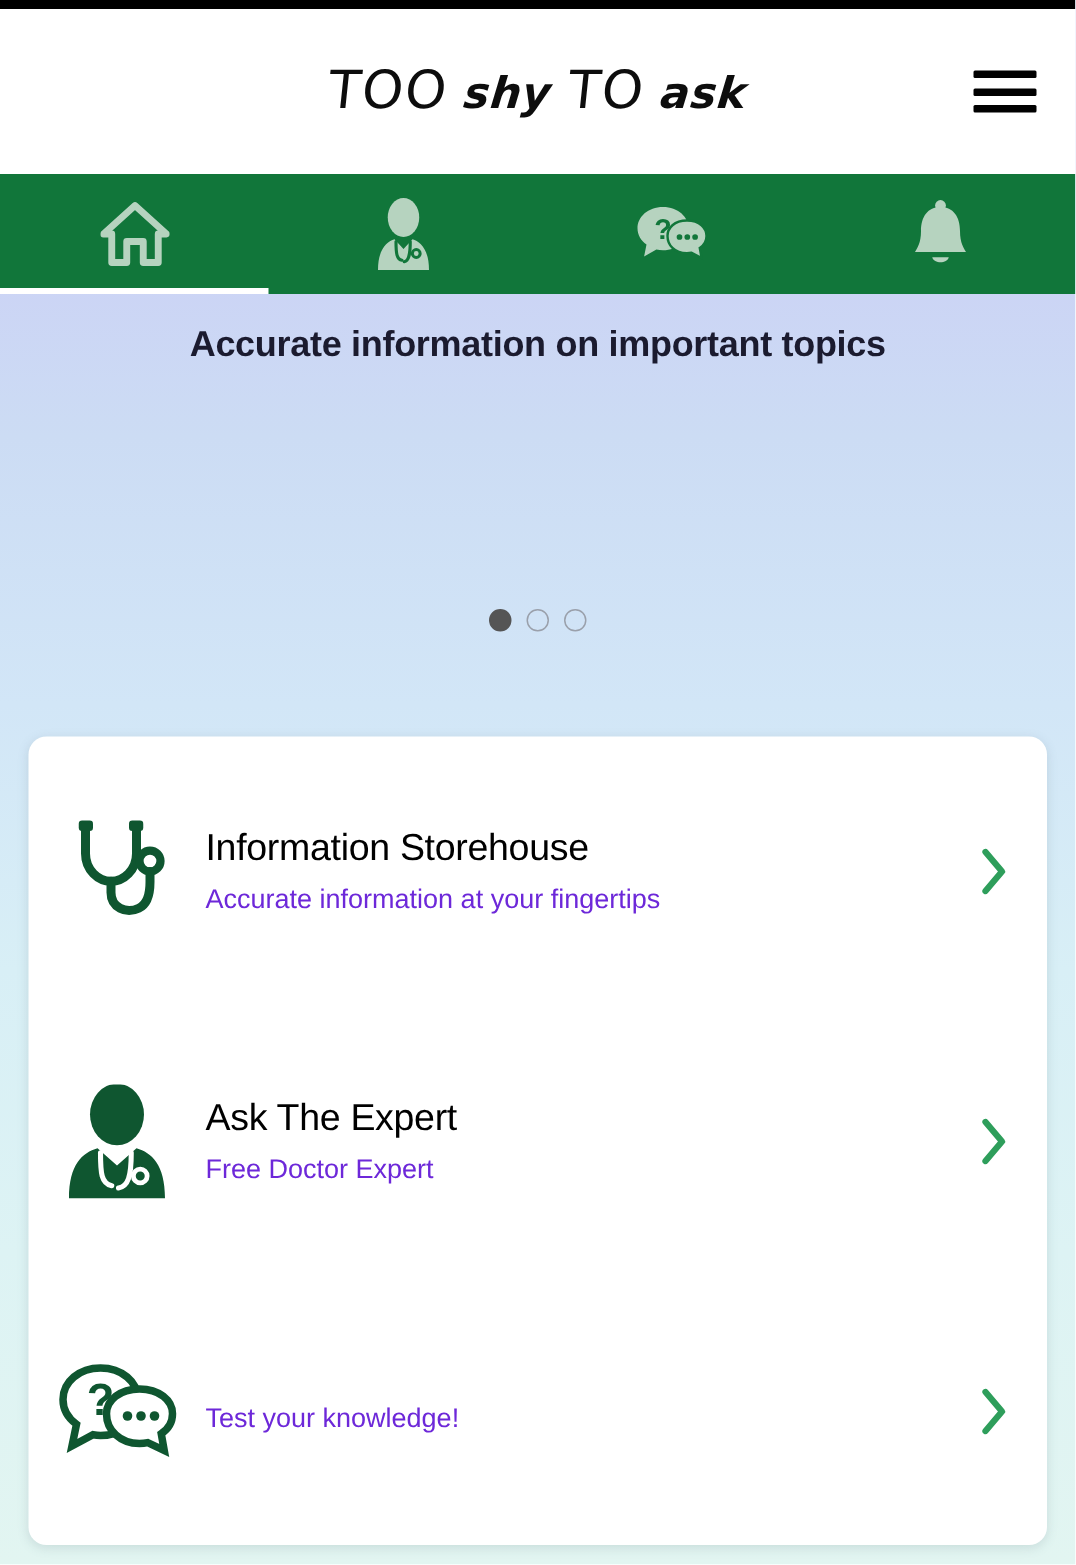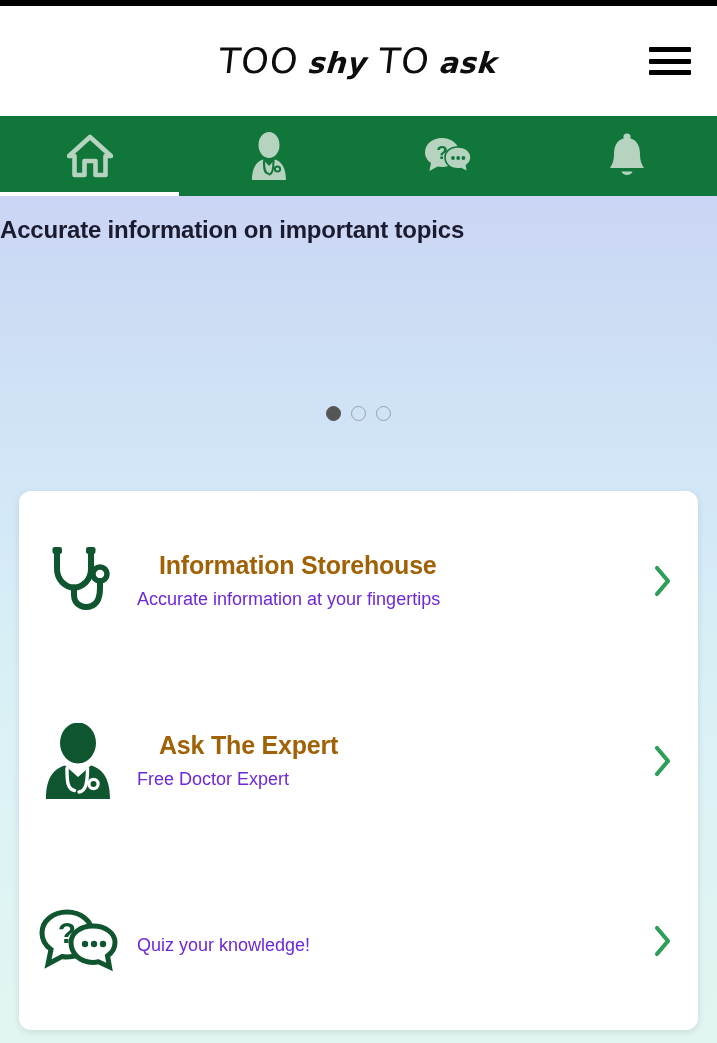--- a/index.html
+++ b/index.html
@@ -114,21 +114,21 @@
   .hero {
     position: absolute;
     top: 196px; left: 0;
     width: 717px;
     height: 290px;
   }
   .hero-title {
     position: absolute;
     top: 20px;
     left: 0; right: 0;
-    text-align: left;
+    text-align: center;
     font-size: 24px;
     font-weight: 700;
     color: #1b1b2f;
     letter-spacing: -0.2px;
   }
   .dots {
     position: absolute;
     top: 210px;
     left: 0; right: 0;
     display: flex;
@@ -179,25 +179,24 @@
     min-width: 118px;
     display: flex;
     align-items: center;
     justify-content: center;
   }
   .row-text {
     flex: 1;
   }
   .row-title {
     font-size: 25px;
-    font-weight: 700;
-    color: #a16207;
+    font-weight: 400;
+    color: #000000;
     line-height: 1.15;
     letter-spacing: -0.2px;
-    margin-left: 22px;
   }
   .row-sub {
     margin-top: 9px;
     font-size: 18px;
     font-weight: 400;
     color: #6d28d9;
     line-height: 1.2;
   }
   .row-chevron {
     width: 70px;
@@ -329,21 +328,21 @@
         <svg width="82" height="68" viewBox="0 0 82 68">
           <path d="M30 5 C16 5 5 14 5 26 C5 32.5 8.5 38.5 14 42.5 L11 57 L25 49.5 C26.6 49.8 28.3 50 30 50 C44 50 55 40.5 55 26 C55 14 44 5 30 5 Z" fill="#ffffff" stroke="#0f5630" stroke-width="5"></path>
           <text x="30" y="36" font-family="Liberation Sans, sans-serif" font-size="30" font-weight="700" fill="#0f5630" text-anchor="middle">?</text>
           <path d="M56 19 C69 19 78 26.5 78 35.5 C78 41 75 45.8 70.5 48.8 L72.5 60 L61.5 54.8 C59.7 55.2 57.9 55.4 56 55.4 C43 55.4 34 46.5 34 35.5 C34 26.5 43 19 56 19 Z" fill="#ffffff" stroke="#0f5630" stroke-width="5"></path>
           <circle cx="48" cy="37" r="3.2" fill="#0f5630"></circle>
           <circle cx="57" cy="37" r="3.2" fill="#0f5630"></circle>
           <circle cx="66" cy="37" r="3.2" fill="#0f5630"></circle>
         </svg>
       </div>
       <div class="row-text">
-        <div class="row-sub">Quiz your knowledge!</div>
+        <div class="row-sub">Test your knowledge!</div>
       </div>
       <div class="row-chevron">
         <svg width="22" height="34" viewBox="0 0 22 34">
           <path d="M5 4 L16 17 L5 30" fill="none" stroke="#2e9e5b" stroke-width="4.2" stroke-linecap="round" stroke-linejoin="round"></path>
         </svg>
       </div>
     </div>
 
   </div>
 

